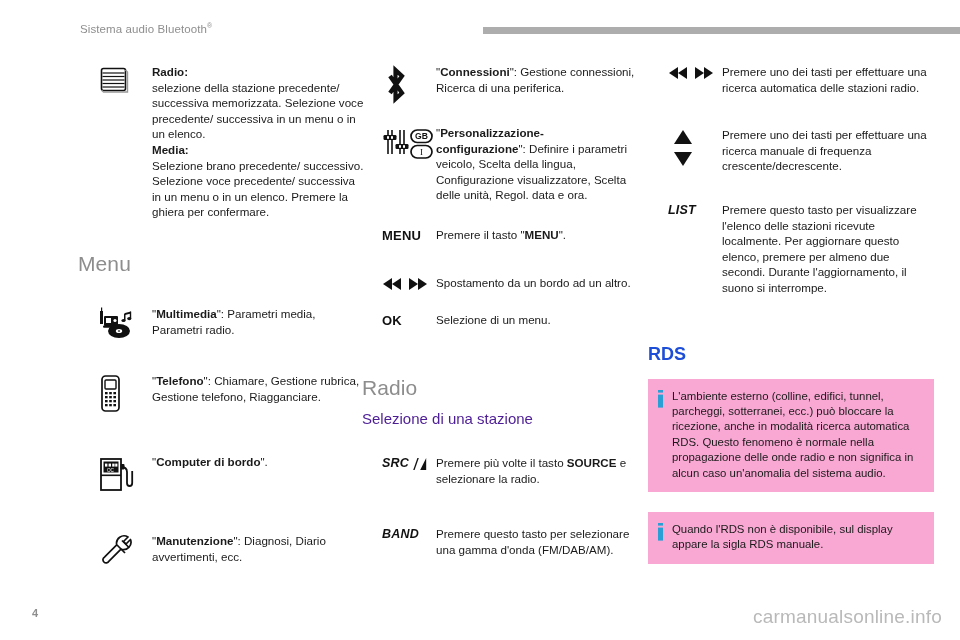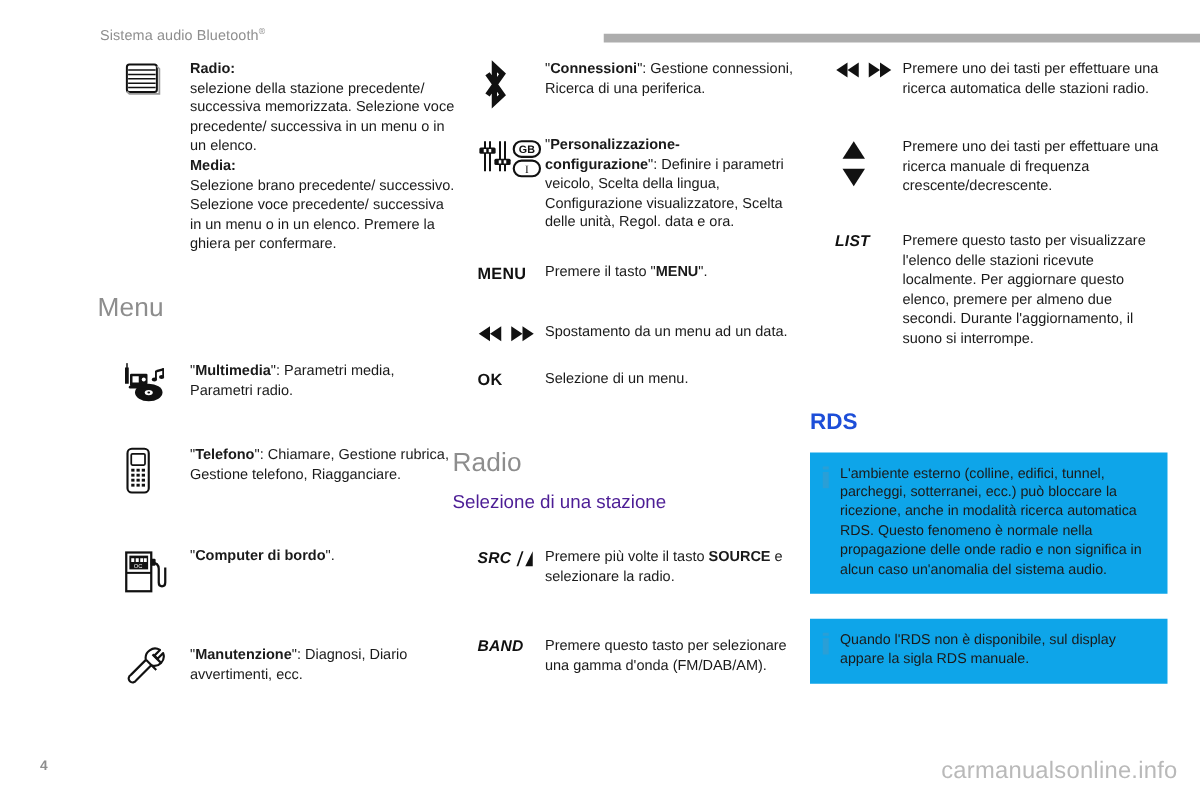--- a/index.html
+++ b/index.html
@@ -19,21 +19,21 @@
     position: absolute; left: 80px; top: 0;
     font-size: 11.5px; color: #8e8e8e; letter-spacing: .1px; white-space: nowrap;
   }
   .header-title sup { font-size: 7px; vertical-align: super; }
   .header-bar {
     position: absolute; left: 483px; top: 5px; right: 0; height: 7px;
     background: #adadad;
   }
 
   
-  .col { position: absolute; top: 47px; width: 286px; }
+  .col { position: absolute; top: 64px; width: 286px; }
   .col-1 { left: 78px; }
   .col-2 { left: 362px; }
   .col-3 { left: 648px; }
 
   
   .row { display: flex; align-items: flex-start; }
   .row .ico {
     width: 54px; min-width: 54px; flex: 0 0 54px;
     display: flex; align-items: flex-start; justify-content: flex-start;
     padding-top: 1px;
@@ -65,21 +65,21 @@
 
   
   .btnlabel {
     font-weight: bold; font-size: 13px; color: #111;
     letter-spacing: .2px; white-space: nowrap;
   }
   .btnlabel.small { font-size: 12.5px; font-style: italic; }
 
   
   .note {
-    background: #0ea5e9; padding: 10px 12px 11px 10px;
+    background: #f9a8d4; padding: 10px 12px 11px 10px;
     display: flex; align-items: flex-start; gap: 8px;
   }
   .note .ibar { width: 6px; min-width: 6px; padding-top: 1px; }
   .note .itxt { font-size: 11.4px; line-height: 15.4px; color: #1a1a1a; }
 
   
   .pagenum {
     position: absolute; left: 32px; top: 607px;
     font-size: 11px; color: #8e8e8e; font-weight: bold;
   }
@@ -282,21 +282,21 @@
       <div class="ico">
         <svg width="46" height="16" viewBox="0 0 46 16">
           <g fill="#111">
             <path d="M10 2 L10 14 L1 8 Z"></path>
             <path d="M19 2 L19 14 L10 8 Z"></path>
             <path d="M27 2 L27 14 L36 8 Z"></path>
             <path d="M36 2 L36 14 L45 8 Z"></path>
           </g>
         </svg>
       </div>
-      <div class="txt">Spostamento da un menu ad un data.</div>
+      <div class="txt">Spostamento da un bordo ad un altro.</div>
     </div>
 
     <div class="sp20"></div>
 
     <div class="row">
       <div class="ico">
         <span class="btnlabel">OK</span>
       </div>
       <div class="txt">Selezione di un menu.</div>
     </div>

